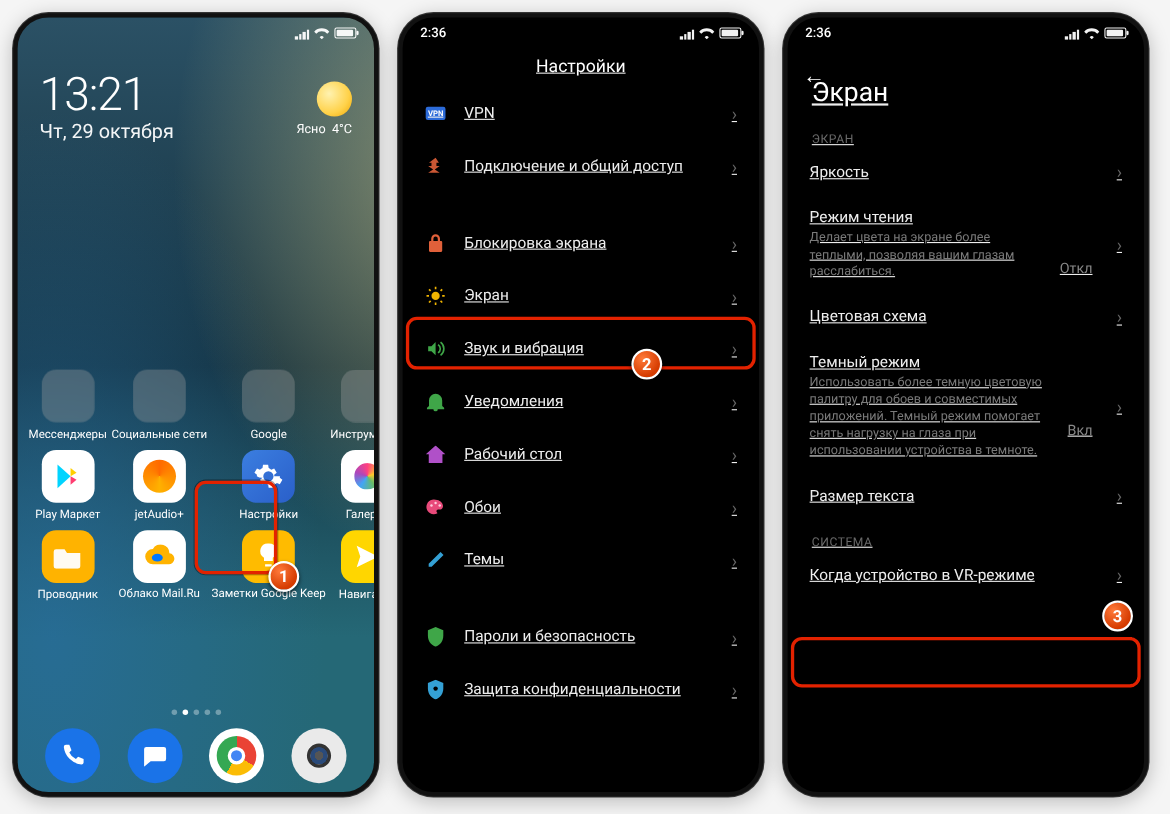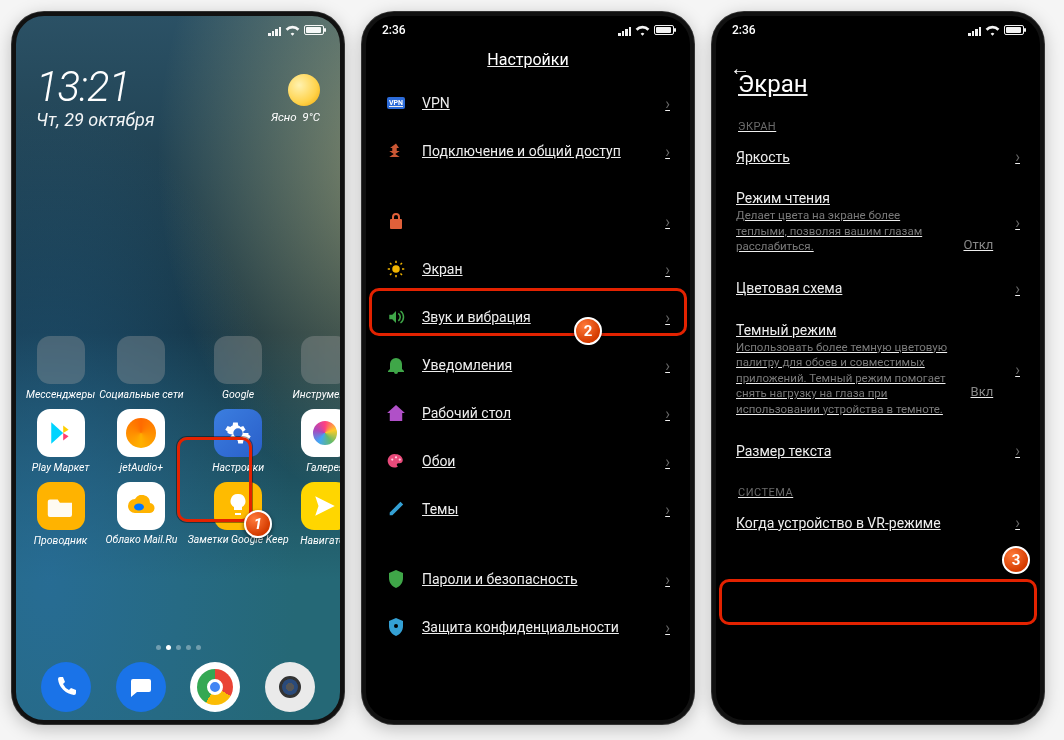--- a/index.html
+++ b/index.html
@@ -40,21 +40,20 @@
   .batt::after{content:"";position:absolute;right:-3px;top:2px;width:2px;height:4px;background:#fff;border-radius:1px;}
   .batt .fill{position:absolute;left:1px;top:1px;bottom:1px;right:2px;background:#fff;border-radius:1px;}
 
   
   .home {
     background:
      radial-gradient(ellipse at 120% 20%, rgba(255,230,140,.45), transparent 45%),
      radial-gradient(ellipse at 10% 80%, rgba(40,110,160,.7), transparent 60%),
      linear-gradient(180deg,#2b5165,#14313f 45%,#256876 80%);
     background-color:#1d4253;
-    font-style:italic;
   }
   .home .clockbox{position:absolute;left:20px;top:46px;color:#fff;}
   .home .clock{font-size:42px;font-weight:300;letter-spacing:-1px;}
   .home .date{font-size:18px;opacity:.95;margin-top:-2px;}
   .home .weather{position:absolute;right:20px;top:58px;text-align:right;color:#fff;font-size:11.5px;}
   .home .weather .sun{width:32px;height:32px;border-radius:50%;
     background:radial-gradient(circle at 35% 35%, #fff2b0, #ffd24a 60%, #f0a500);
     margin:0 0 4px auto;}
 
   .grid{position:absolute;left:10px;right:10px;top:320px;display:grid;
@@ -121,21 +120,21 @@
     </div>
   </div>
 
   <div class="clockbox">
     <div class="clock">13:21</div>
     <div class="date">Чт, 29 октября</div>
   </div>
   <div class="weather">
     <div class="sun"></div>
     <span>Ясно</span>&nbsp;
-    <span>9°C</span>
+    <span>4°C</span>
   </div>
 
   <div class="grid">
 
     <div class="app folder">
       <div class="ic">
           <span style="background:#68c"></span>
           <span style="background:#3c9"></span>
           <span style="background:#0af"></span>
           <span style="background:#9b6bff"></span>
@@ -326,20 +325,21 @@
       <span class="txt">Подключение и общий доступ</span>
       <span class="chev">›</span>
     </div>
     <div style="height:22px"></div>
     <div class="row">
       <span class="icon">
           <svg width="16" height="18" viewBox="0 0 16 18">
             <path fill="#e0603a" d="M4 7V5a4 4 0 118 0v2h1a1 1 0 011 1v8a1 1 0 01-1 1H3a1 1 0 01-1-1V8a1 1 0 011-1zm2 0h4V5a2 2 0 10-4 0z"></path>
           </svg>
         </span>
+      <span class="txt">Блокировка экрана</span>
       <span class="chev">›</span>
     </div>
     <div class="row">
       <span class="icon">
           <svg width="18" height="18" viewBox="0 0 24 24">
             <circle cx="12" cy="12" r="5" fill="#f0b400"></circle>
             <g stroke="#f0b400" stroke-width="2">
               <line x1="12" y1="1" x2="12" y2="4"></line>
               <line x1="12" y1="20" x2="12" y2="23"></line>
               <line x1="1" y1="12" x2="4" y2="12"></line>

